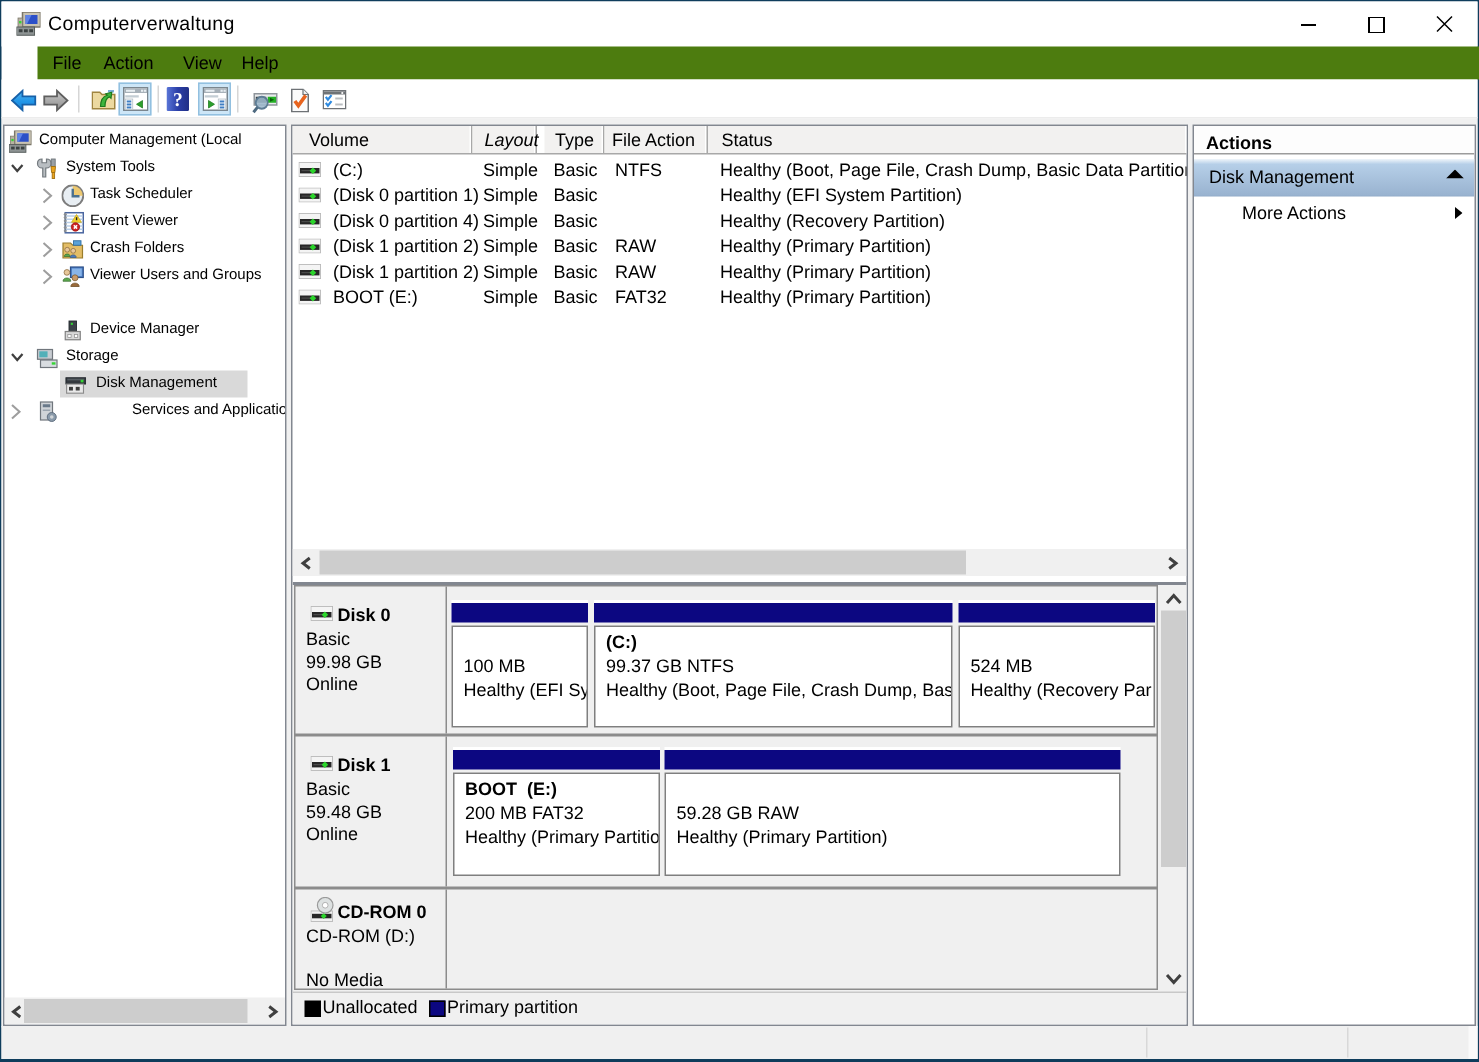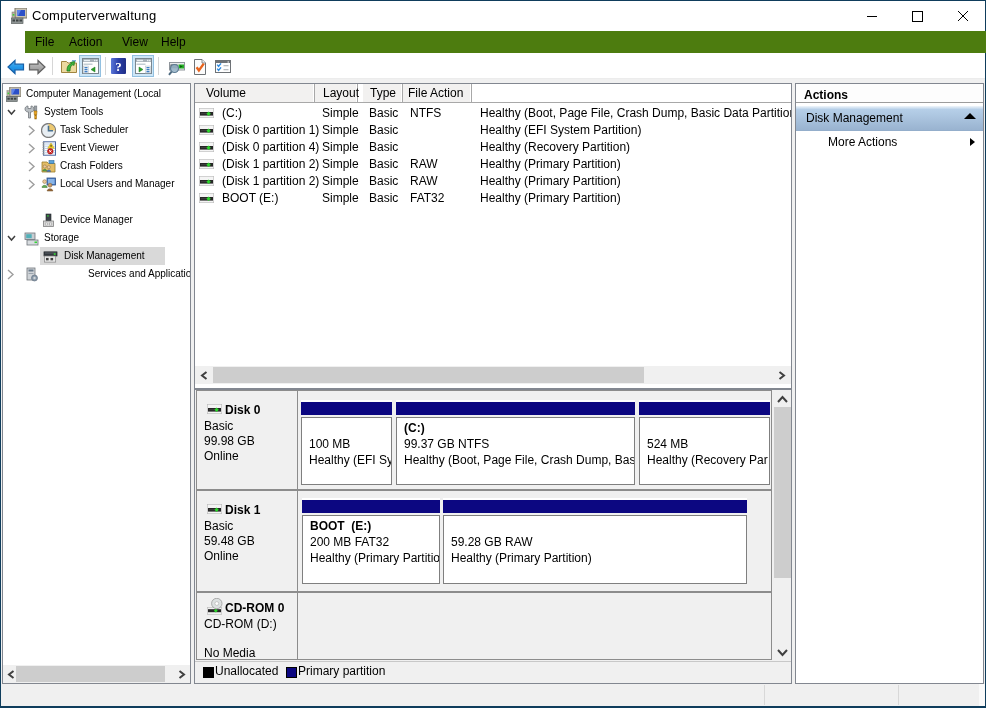--- a/index.html
+++ b/index.html
@@ -294,21 +294,21 @@
             <path d="M1 1 L6 5.5 L1 10" stroke="#9e9e9e" stroke-width="1.4" fill="none"></path>
           </svg>
         <svg class="ticon" style="left:38px;" width="15" height="15" viewBox="0 0 15 15">
           <rect x="6" y="1" width="8.5" height="7" fill="#4f81c8" stroke="#2c4f88" stroke-width="0.8"></rect>
           <rect x="7" y="2" width="6.5" height="5" fill="#88b4e8"></rect>
           <circle cx="3.6" cy="4.6" r="1.9" fill="#e8c89a" stroke="#8a6a40" stroke-width="0.5"></circle>
           <path d="M1 10.5 C1 7.6 6.2 7.6 6.2 10.5 Z" fill="#5ca84e" stroke="#3a7030" stroke-width="0.5"></path>
           <circle cx="9" cy="8.2" r="2" fill="#c89a6a" stroke="#7a5a30" stroke-width="0.5"></circle>
           <path d="M6.2 14 C6.2 11 11.8 11 11.8 14 Z" fill="#9a6a3a" stroke="#6a4a20" stroke-width="0.5"></path>
         </svg>
-        <span class="tlabel" style="left:57px;">Local Users and Manager</span>
+        <span class="tlabel" style="left:57px;">Viewer Users and Groups</span>
       </div>
 
 
       <div class="trow" style="top:127px;">
         <svg class="ticon" style="left:38px;" width="15" height="15" viewBox="0 0 15 15">
           <rect x="5" y="1" width="5" height="7" fill="#3c4248" stroke="#23282e" stroke-width="0.6"></rect>
           <rect x="6.2" y="2.2" width="1.4" height="1.4" fill="#35d435"></rect>
           <rect x="2.5" y="8" width="10" height="5.5" fill="#d8d8d8" stroke="#808080" stroke-width="0.8"></rect>
           <rect x="4.2" y="10" width="2.2" height="2" fill="#fff" stroke="#909090" stroke-width="0.5"></rect>
           <rect x="8.6" y="10" width="2.2" height="2" fill="#fff" stroke="#909090" stroke-width="0.5"></rect>
@@ -364,28 +364,31 @@
         <svg class="abs" style="right:4px; top:5px;" width="8" height="9">
             <path d="M1.5 1 L6 4.5 L1.5 8" stroke="#404040" stroke-width="2" fill="none"></path>
           </svg>
       </div>
     </div>
     <div id="middle">
 
       <div class="hdrcell" style="left:0px; width:120px;">
           <span class="hdrtext">Volume</span>
         </div>
-      <div class="hdrcell" style="left:120px; width:43px;">
+      <div class="hdrcell" style="left:120px; width:43px;font-style:italic;">
           <span class="hdrtext" style="left:8px;">Layout</span>
         </div>
       <div class="hdrcell" style="left:168px; width:40px;">
           <span class="hdrtext" style="left:7px;">Type</span>
         </div>
       <div class="hdrcell" style="left:208px; width:69px;">
           <span class="hdrtext" style="left:5px;">File Action</span>
+        </div>
+      <div class="hdrcell" style="left:277px; width:319px; border-right:none;">
+          <span class="hdrtext" style="left:9px;">Status</span>
         </div>
       <div id="hdrbottom"></div>
 
       <div class="vrow" style="top:21px;">
         <svg class="abs" style="left:4px; top:3px;" width="15" height="10" viewBox="0 0 15 10">
             <rect x="0.3" y="0.3" width="14.4" height="9.4" fill="#f4f4f4" stroke="#b8b8b8" stroke-width="0.6"></rect>
             <rect x="1" y="4" width="13" height="3.6" fill="#262626"></rect>
             <path d="M2 5.7 h8" stroke="#4a4a4a" stroke-width="0.8"></path>
             <path d="M9.6 3.6 L11.8 5.8 L9.6 8 L7.4 5.8 Z" fill="#2bd42b"></path>
           </svg>

